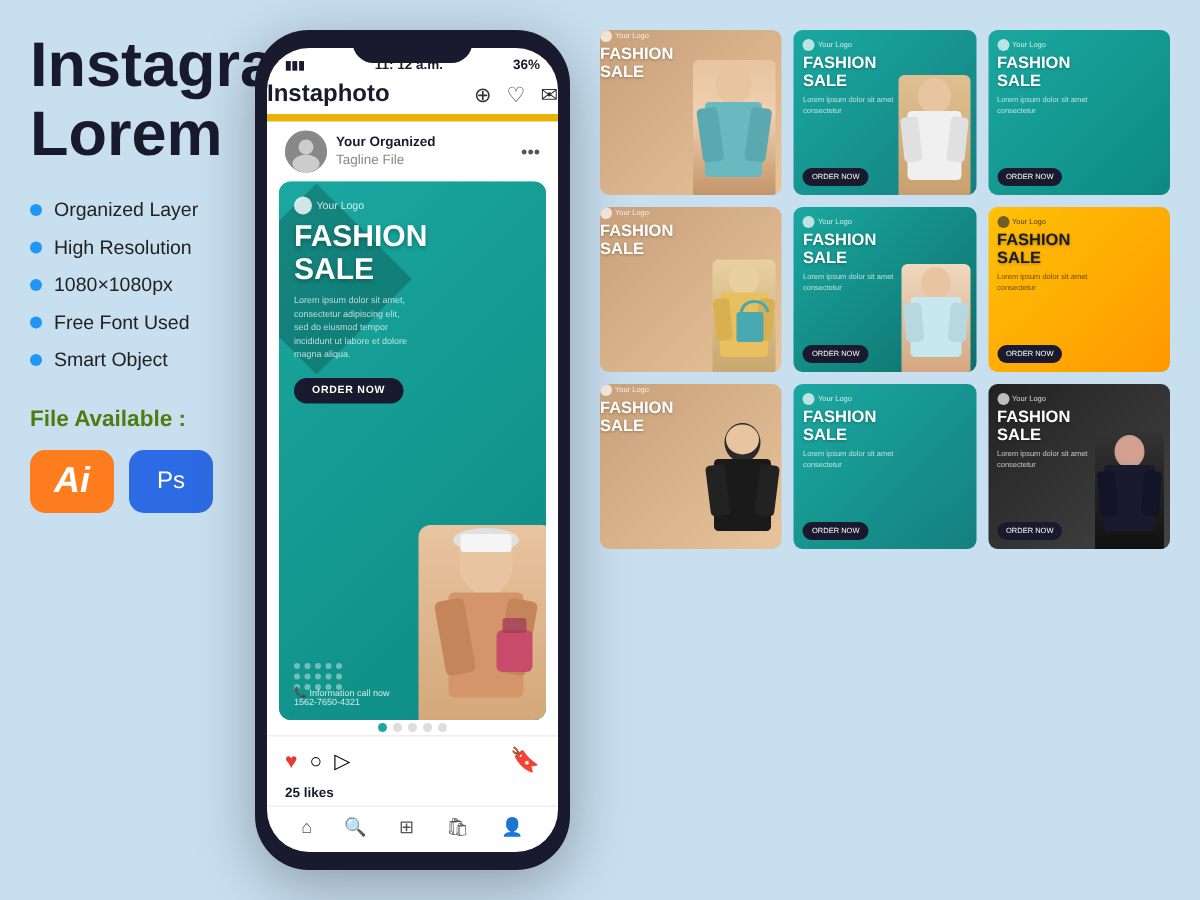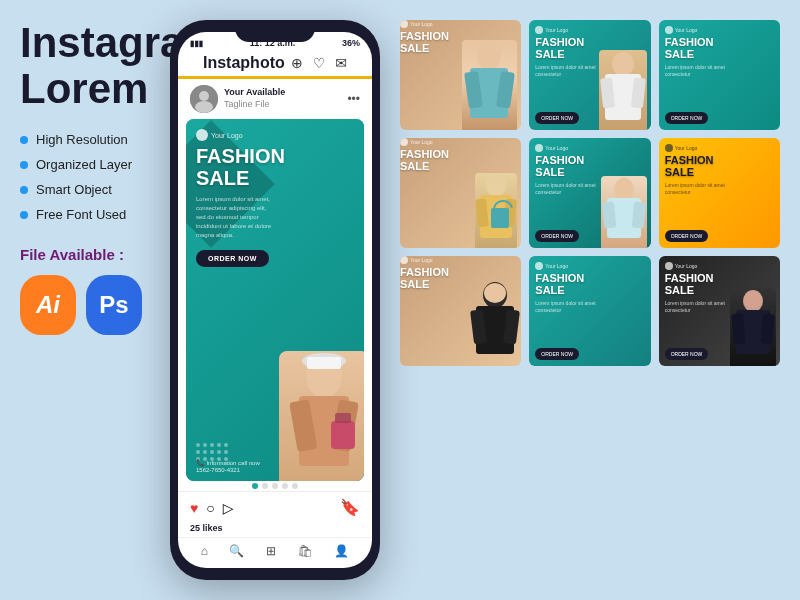--- a/index.html
+++ b/index.html
@@ -44,33 +44,33 @@
       width: 8px;
       height: 8px;
       background: #2196f3;
       border-radius: 50%;
       flex-shrink: 0;
     }
 
     .file-label {
       font-size: 15px;
       font-weight: 700;
-      color: #701a75;
+      color: #4d7c0f;
       margin-bottom: 12px;
     }
 
     .file-icons {
       display: flex;
       gap: 10px;
     }
 
     .file-icon-box {
       width: 56px;
-      height: 60px;
-      border-radius: 21px;
+      height: 42px;
+      border-radius: 10px;
       display: flex;
       align-items: center;
       justify-content: center;
       font-size: 22px;
       font-weight: 900;
       color: white;
     }
     .ai-box { background: #ff7c1f; }
     .ps-box { background: #2d6be4; }
 
@@ -123,22 +123,22 @@
       font-size: 9px;
       font-weight: 600;
       color: #1a1a2e;
       flex-shrink: 0;
     }
 
     .phone-app-header {
       display: flex;
       justify-content: space-between;
       align-items: center;
-      padding: 4px 25px;
-      border-bottom: 3px solid #eab308;
+      padding: 4px 0;
+      border-bottom: 5px solid #eab308;
       flex-shrink: 0;
     }
     .phone-app-title {
       font-size: 16px;
       font-weight: 700;
       color: #1a1a2e;
     }
     .phone-app-icons {
       display: flex;
       gap: 10px;
@@ -441,43 +441,47 @@
 <body>
 
 <div class="left-panel">
   <div class="title">
     <span>Instagram</span><br><span>Lorem</span>
   </div>
 
   <ul class="features-list">
     <li>
       <span class="bullet"></span>
+      <span>Organized Layer</span>
+    </li>
+    <li>
+      <span class="bullet"></span>
       <span>High Resolution</span>
     </li>
     <li>
       <span class="bullet"></span>
-      <span>Organized Layer</span>
+      <span>1080×1080px</span>
+    </li>
+    <li>
+      <span class="bullet"></span>
+      <span>Free Font Used</span>
     </li>
     <li>
       <span class="bullet"></span>
       <span>Smart Object</span>
     </li>
-    <li>
-      <span class="bullet"></span>
-      <span>Free Font Used</span>
-    </li>
   </ul>
 
   <div class="file-label">File Available :</div>
   <div class="file-icons">
     <div class="file-icon-box ai-box">
       <span style="font-style:italic;font-size:24px;">Ai</span>
     </div>
     <div class="file-icon-box ps-box">
-      <span style="font-weight:700;font-size:24px;">Ps</span>
+      <span style="font-weight:400;font-size:16px;">Ps</span>
     </div>
   </div>
 </div>
 
 <div class="phone-container">
   <div class="phone-frame">
     <div class="phone-notch"></div>
     <div class="phone-screen">
 
       <div class="phone-status-bar">
@@ -500,21 +504,21 @@
       <div class="phone-profile-row">
         <div class="profile-left">
           <div class="profile-avatar">
             <svg width="28" height="28" viewBox="0 0 28 28">
               <circle cx="14" cy="14" r="14" fill="#888"></circle>
               <circle cx="14" cy="11" r="5" fill="#ccc"></circle>
               <ellipse cx="14" cy="22" rx="9" ry="6" fill="#ccc"></ellipse>
             </svg>
           </div>
           <div class="profile-info">
-            <div class="profile-name">Your Available</div>
+            <div class="profile-name">Your Organized</div>
             <div class="profile-tagline">Tagline File</div>
           </div>
         </div>
         <span style="font-size:12px;color:#555;">•••</span>
       </div>
 
       <div class="post-card">
         <div class="post-bg">
           <div class="post-diamond"></div>
           <div class="post-content">

